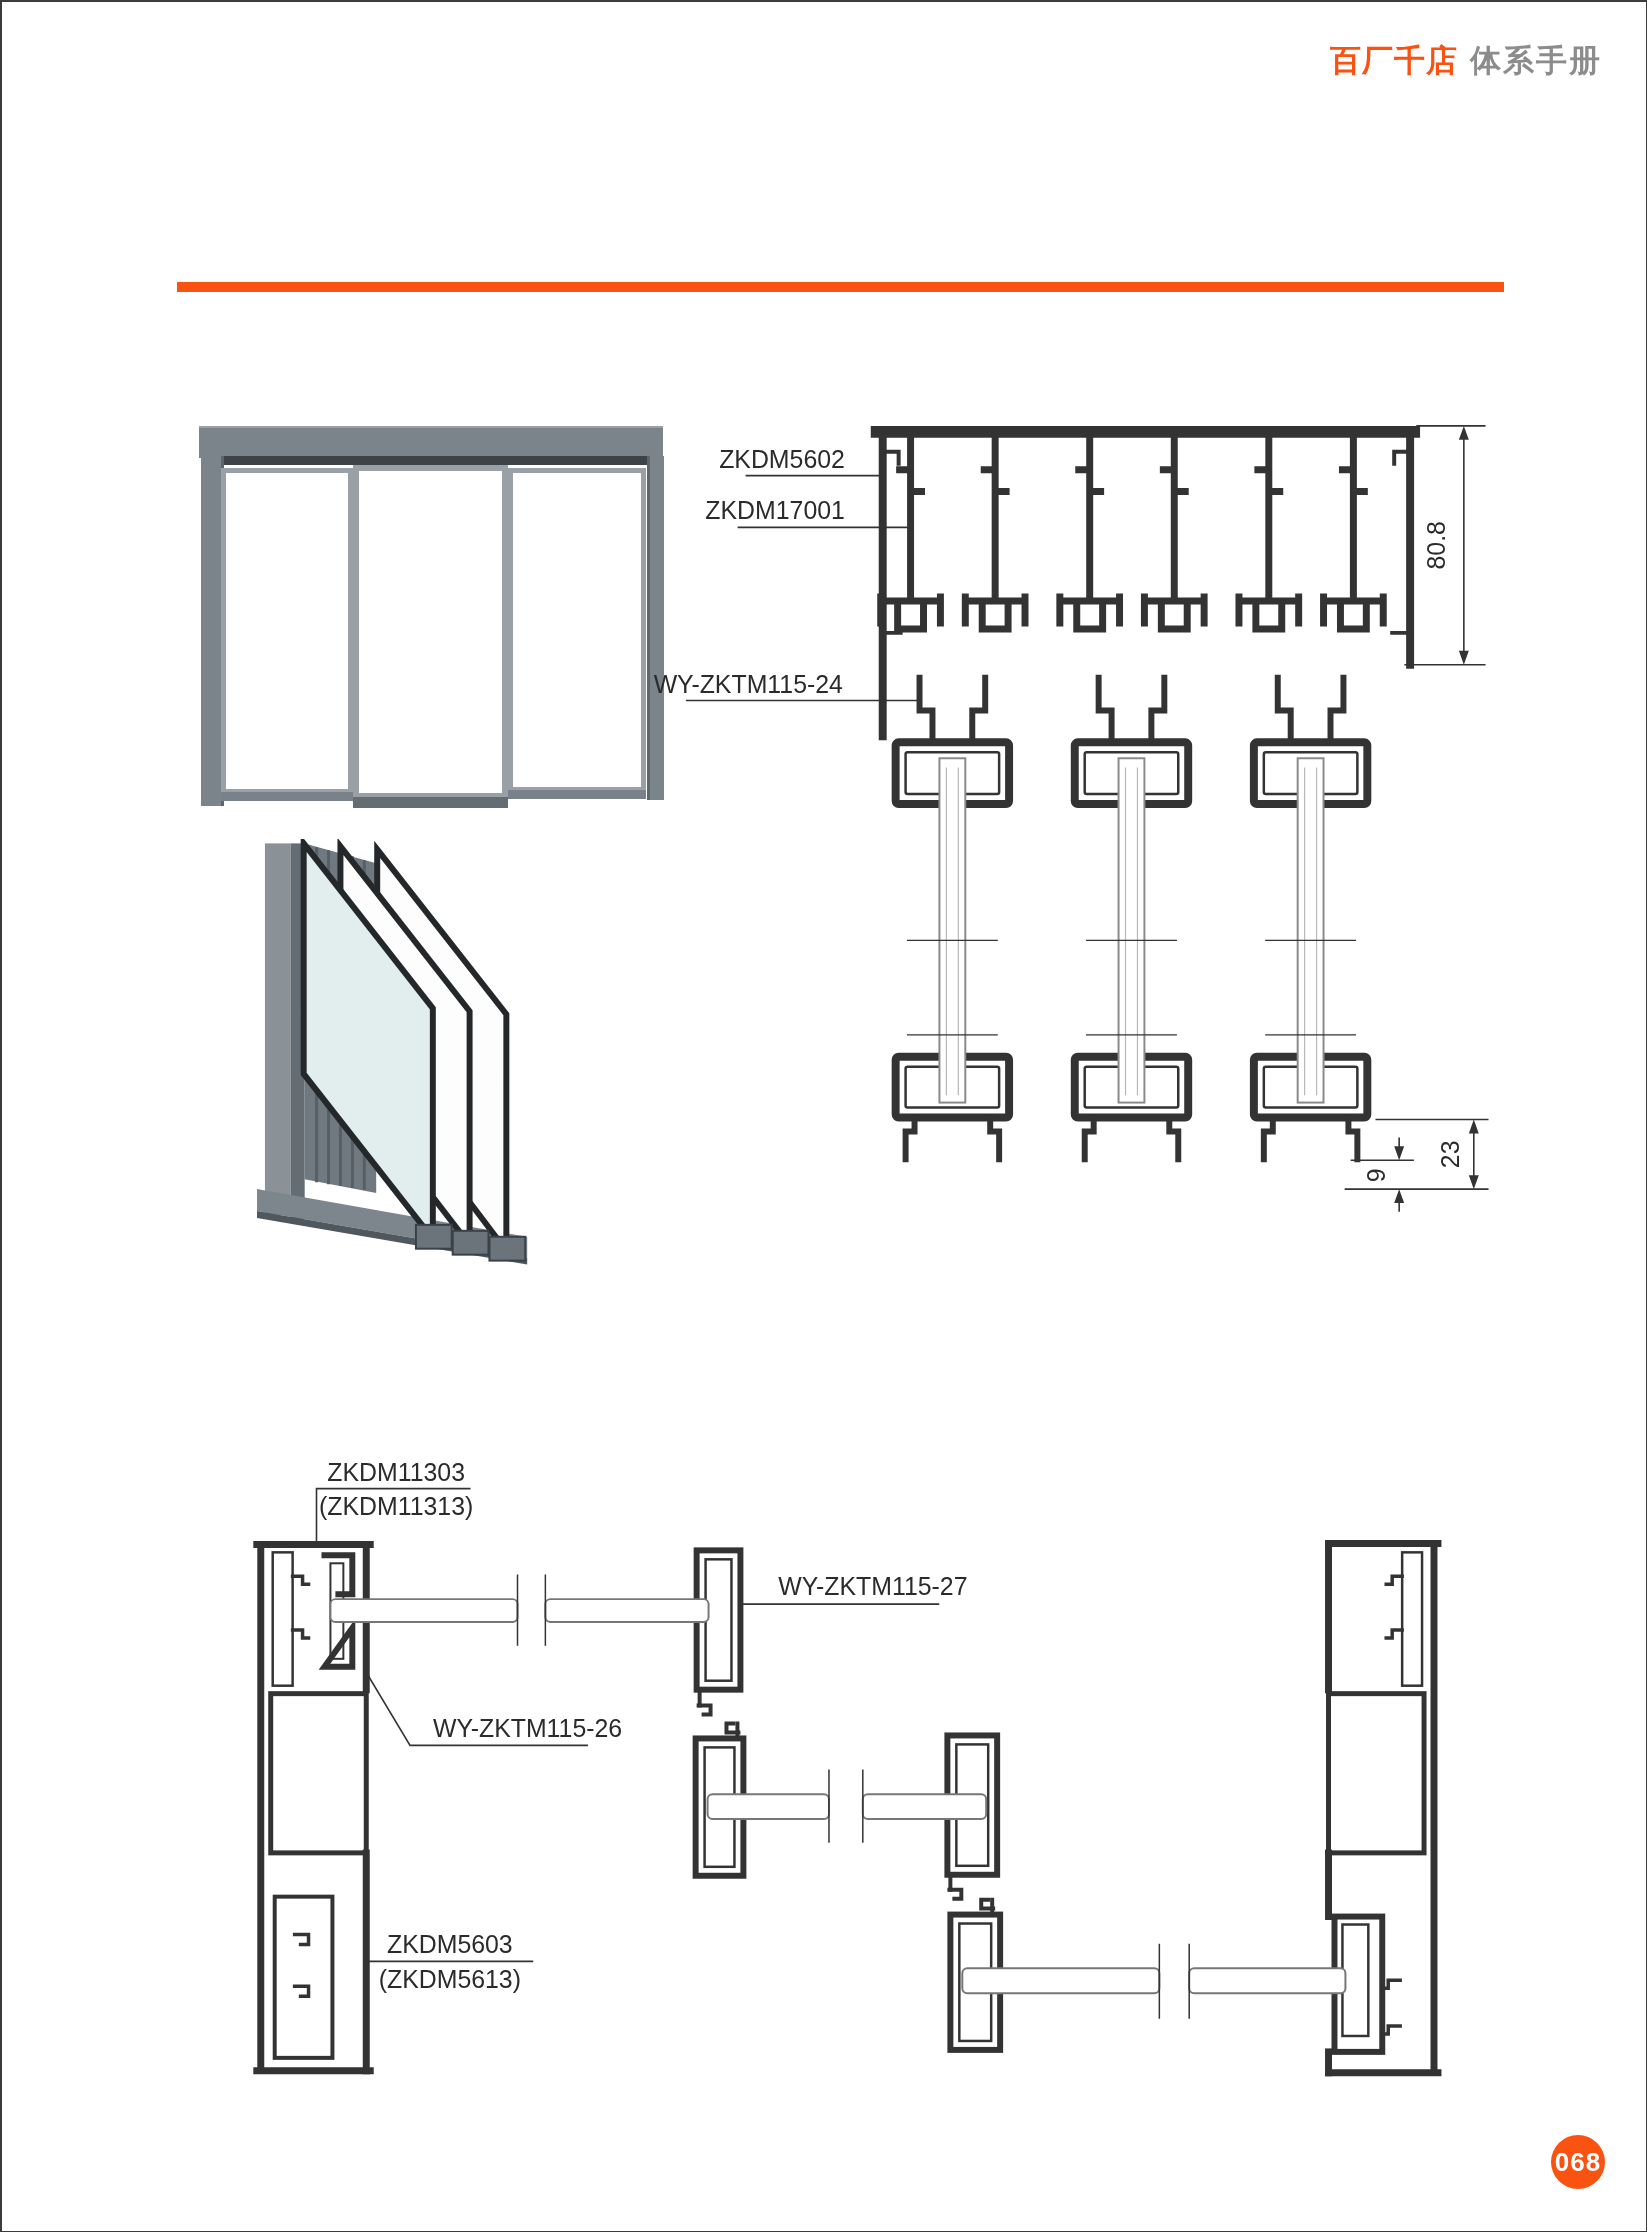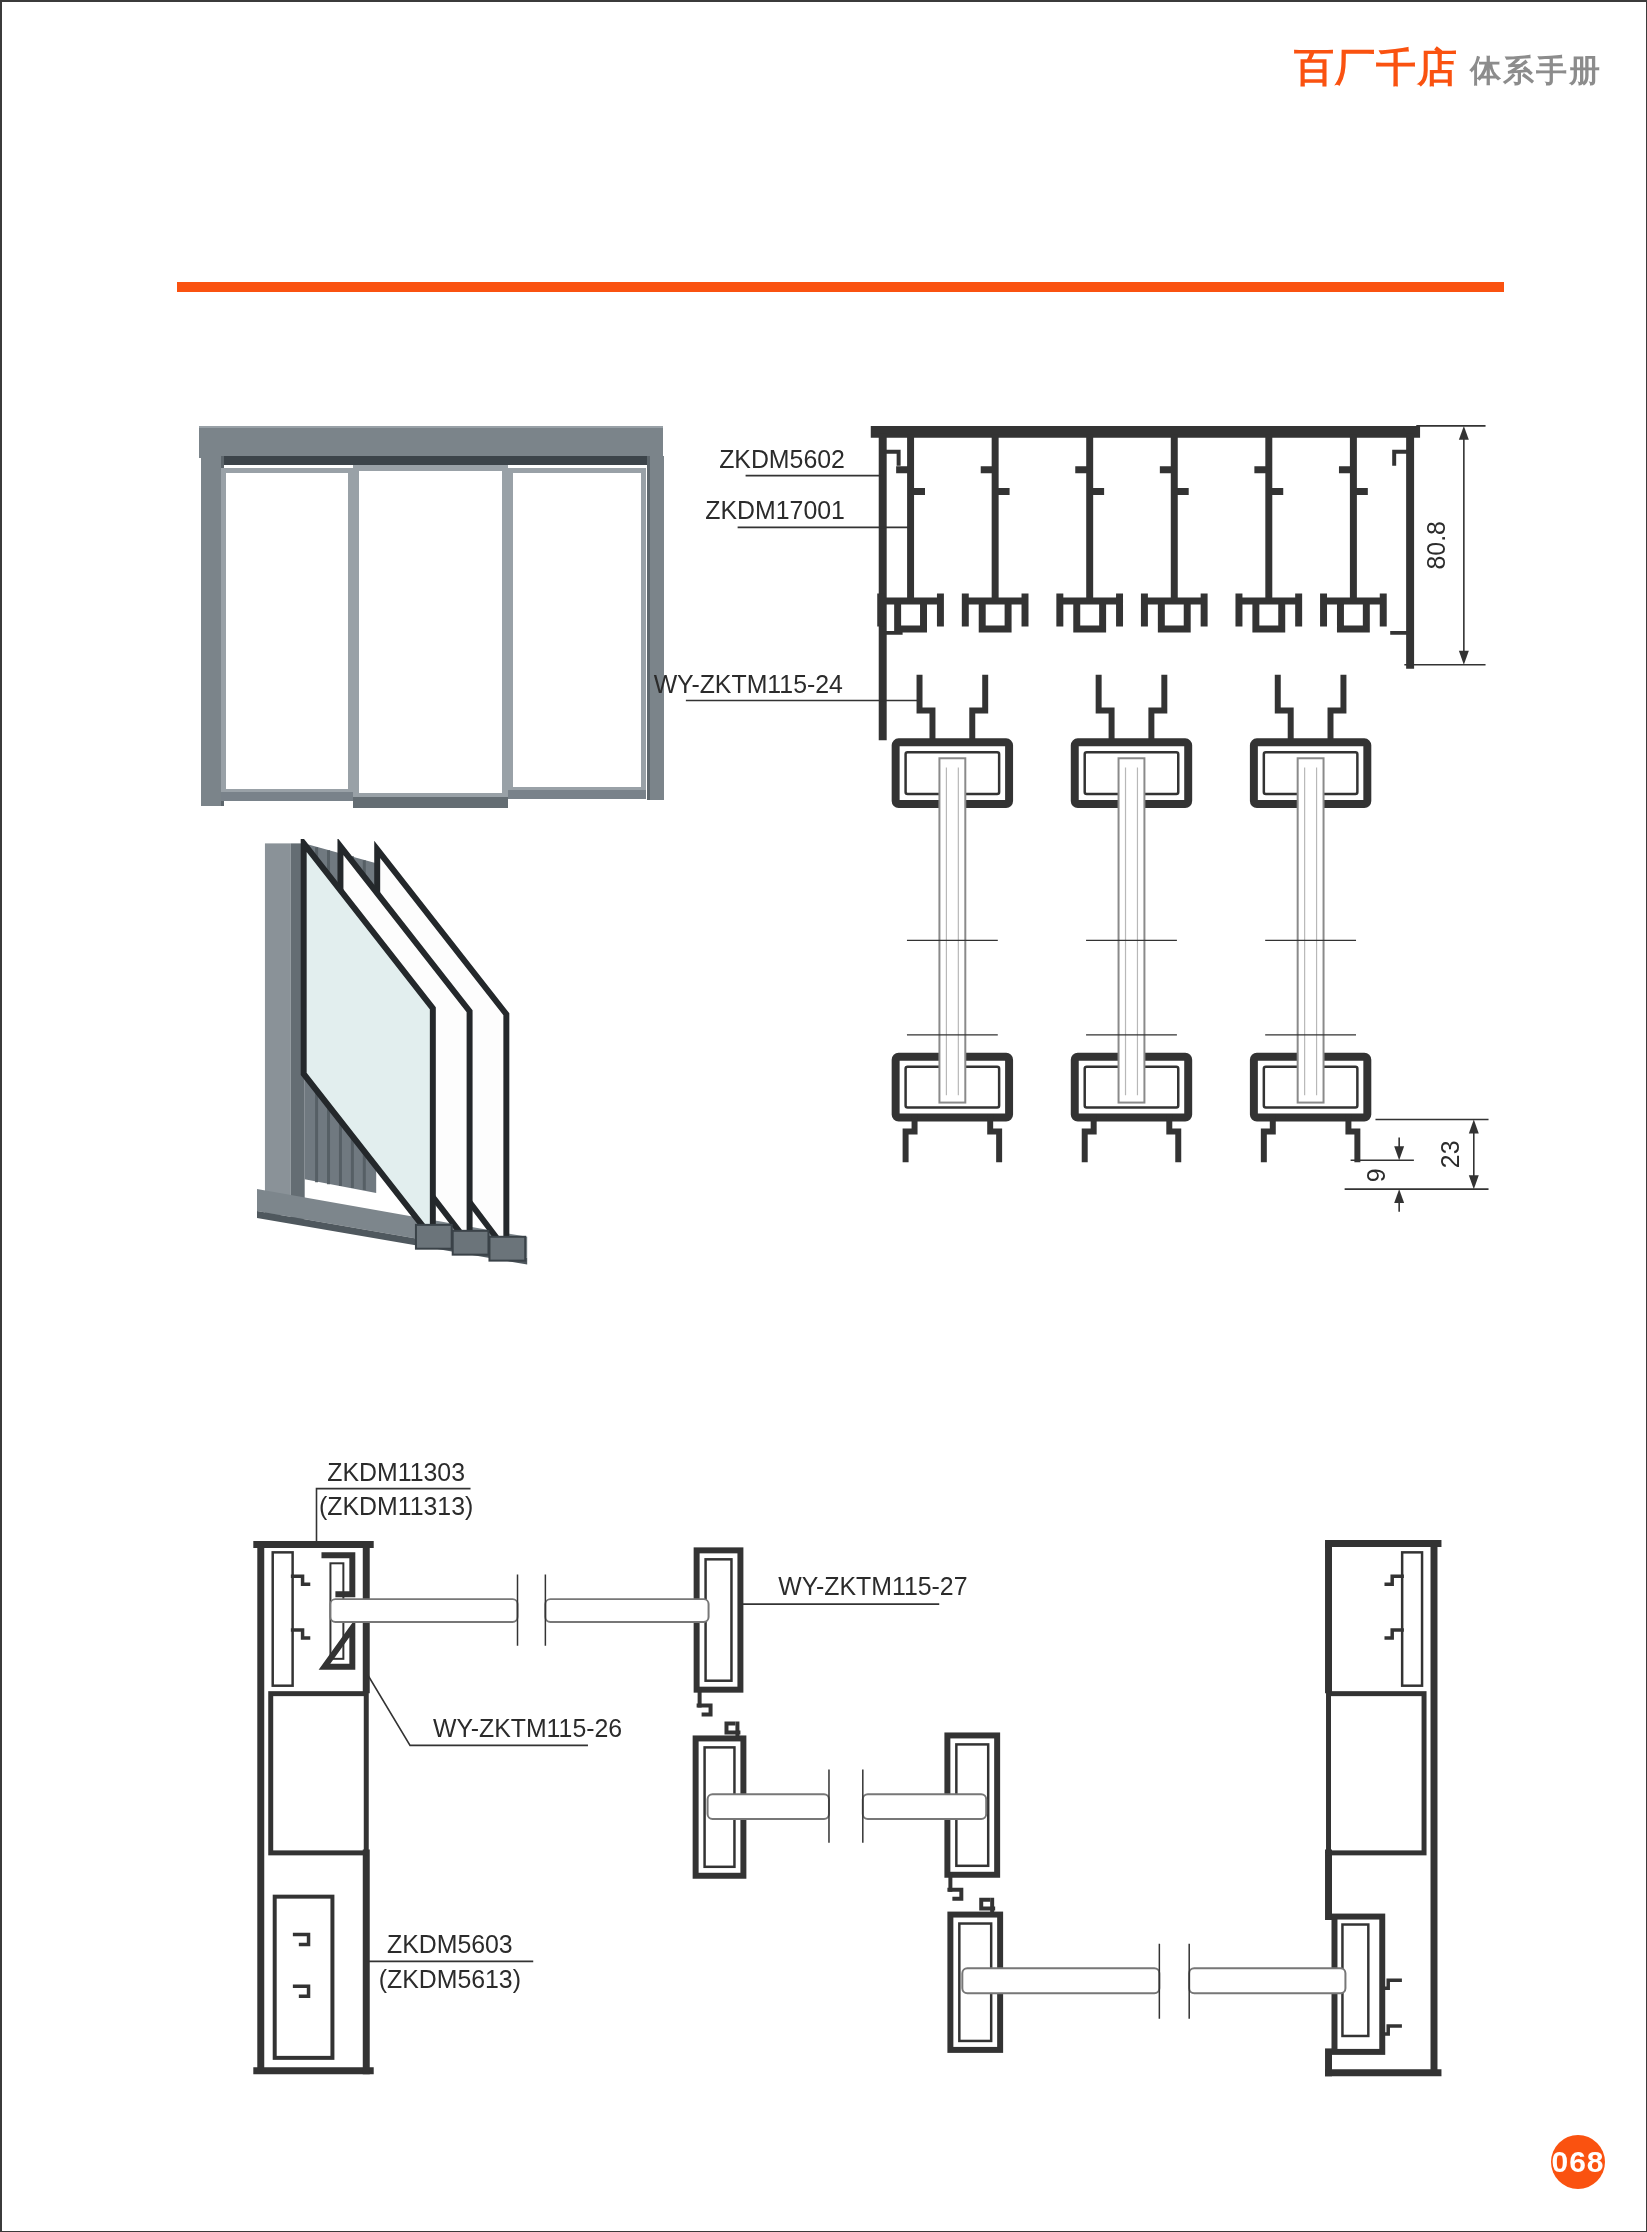--- a/index.html
+++ b/index.html
@@ -4,37 +4,37 @@
 <style>
   html,body{margin:0;padding:0;background:#e9e9e9;}
   .page{
     position:relative; width:1648px; height:2233px; background:#ffffff;
     font-family:"Liberation Sans", sans-serif;
     box-shadow: inset 0 0 0 2px #3b3b3b;
     overflow:hidden;
   }
   
   .hdr{position:absolute; top:40px; left:1174px; width:428px; display:flex; justify-content:flex-end; align-items:baseline; gap:12px;}
-  .hdr .brand{color:var(--accent,#fa5210); font-size:40px; font-weight:700; letter-spacing:1px;}
+  .hdr .brand{color:var(--accent,#fa5210); font-size:31px; font-weight:700; letter-spacing:1px;}
   .hdr .manual{color:var(--hdrgray,#8c8c8c); font-size:31px; font-weight:700; letter-spacing:2px;}
   
   .title{position:absolute; left:177px; top:197px; width:1393px; font-size:46px; font-weight:700; color:var(--accent,#fa5210); letter-spacing:0px; white-space:nowrap;}
   .title-rule{position:absolute; left:177px; top:282px; width:1327px; height:10px; background:var(--accent,#fa5210);}
   
   .door{position:absolute; left:199px; top:422px; width:464px; height:386px;}
   .door .bar{position:absolute; left:0; top:4px; width:464px; height:30px; background:#7b848a; border-top:2px solid #99a1a7;}
   .door .bar-shadow{position:absolute; left:16px; top:34px; width:434px; height:9px; background:#3c444a;}
   .door .jamb-l{position:absolute; left:2px; top:34px; width:20px; height:350px; background:#7b848a; border-right:3px solid #5d666c;}
   .door .jamb-r{position:absolute; left:448px; top:34px; width:14px; height:344px; background:#7b848a; border-left:3px solid #5d666c;}
   .door .panel{position:absolute; background:#ffffff; border:5px solid #99a1a7; box-sizing:border-box;}
   .door .rail{position:absolute; background:#79828a;}
   
   .badge{position:absolute; left:1551px; top:2135px; width:54px; height:54px; border-radius:50%;
     background:var(--accent,#fa5210); display:flex; align-items:center; justify-content:center;}
-  .badge span{color:#ffffff; font-size:30px; font-weight:700; letter-spacing:1px;}
+  .badge span{color:#ffffff; font-size:26px; font-weight:700; letter-spacing:1px;}
   
   svg.drawing{position:absolute; left:0; top:0; color:var(--line,#333333);}
   svg.drawing text{fill:#2b2b2b; font-family:"Liberation Sans",sans-serif; font-size:25px;}
   svg.render{position:absolute;}
 </style>
 </head>
 <body>
 
 <div class="page">
 

